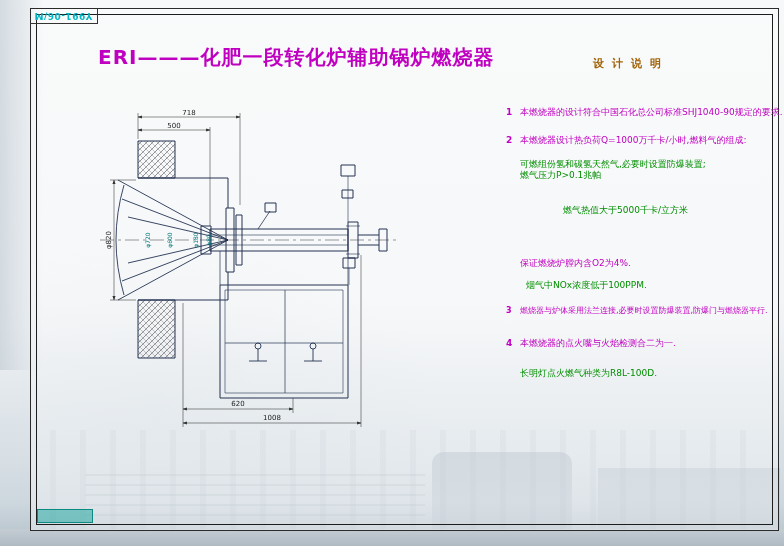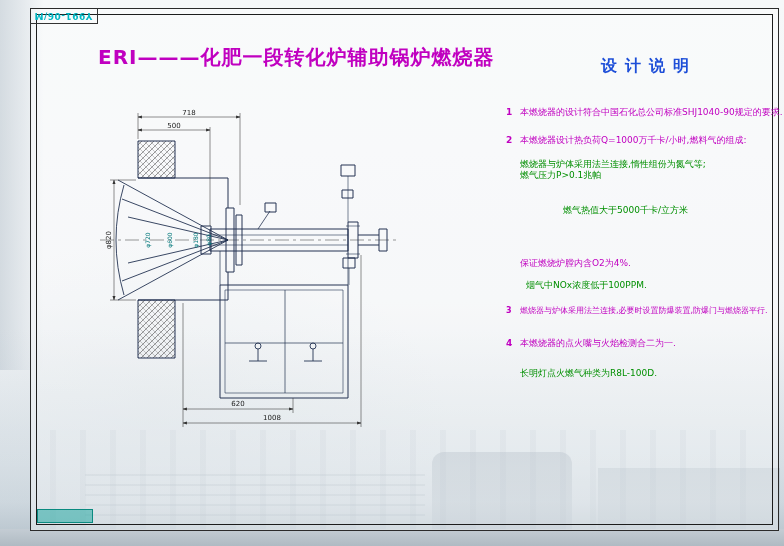--- a/index.html
+++ b/index.html
@@ -28,22 +28,22 @@
      border:1px solid #2b2b2b;z-index:1;background:rgba(255,255,255,.35);}
   .frame-inner{position:absolute;left:36px;top:14px;width:735px;height:509px;
      border:1.5px solid #1d1d1d;z-index:1;}
   .docbox{position:absolute;left:30px;top:8px;width:67px;height:15px;z-index:2;
      border-right:1px solid #333;border-bottom:1px solid #333;
      display:flex;align-items:center;justify-content:center;}
   .docbox span{display:inline-block;transform:rotate(180deg);color:#00b7c3;
      font-size:9px;font-weight:bold;letter-spacing:.5px;}
   .dwg-title{position:absolute;left:98px;top:44px;z-index:2;color:#c000c0;
      font-size:20px;font-weight:bold;letter-spacing:1px;white-space:nowrap;}
-  .notes-heading{position:absolute;left:593px;top:56px;z-index:2;color:#1d4ed8;
-     font-size:16px;font-weight:bold;letter-spacing:8px;white-space:nowrap;margin-left:8px;}
+  .notes-heading{position:absolute;left:593px;top:56px;z-index:2;color:#a16207;
+     font-size:11px;font-weight:bold;letter-spacing:8px;white-space:nowrap;}
   .notes{position:absolute;left:506px;top:104px;width:272px;height:300px;z-index:2;}
   .note-line{position:absolute;display:flex;gap:5px;white-space:nowrap;font-size:9px;line-height:1.1;}
   .note-num{flex:0 0 auto;min-width:9px;font-weight:bold;}
   .c-m{color:#c000c0;}
   .c-g{color:#008f00;}
   .long{font-size:8px;}
   .teal-mark{position:absolute;left:37px;top:509px;width:54px;height:12px;z-index:1;
      background:rgba(0,158,148,.45);border:1px solid #0a8a80;}
   svg.dwg{position:absolute;left:98px;top:95px;width:300px;height:345px;z-index:2;overflow:visible;}
   svg.dwg line,svg.dwg path,svg.dwg rect,svg.dwg circle{vector-effect:non-scaling-stroke;}
@@ -189,21 +189,21 @@
   <div class="notes">
     <div class="note-line c-m" style="top:4px;left:0;">
       <span class="note-num">1</span>
       <span>本燃烧器的设计符合中国石化总公司标准SHJ1040-90规定的要求.</span>
     </div>
     <div class="note-line c-m" style="top:32px;left:0;">
       <span class="note-num">2</span>
       <span>本燃烧器设计热负荷Q=1000万千卡/小时,燃料气的组成:</span>
     </div>
     <div class="note-line c-g" style="top:56px;left:14px;">
-      <span>燃烧器与炉体采用法兰连接,惰性组份为氮气等;</span>
+      <span>可燃组份氢和碳氢天然气,必要时设置防爆装置;</span>
     </div>
     <div class="note-line c-g" style="top:67px;left:14px;">
       <span>燃气压力P&gt;0.1兆帕</span>
     </div>
     <div class="note-line c-g" style="top:102px;left:9px;margin-left:48px;">
       <span>燃气热值大于5000千卡/立方米</span>
     </div>
     <div class="note-line c-m" style="top:155px;left:14px;align-items:center;">
       <span>保证燃烧炉膛内含O2为4%.</span>
     </div>

